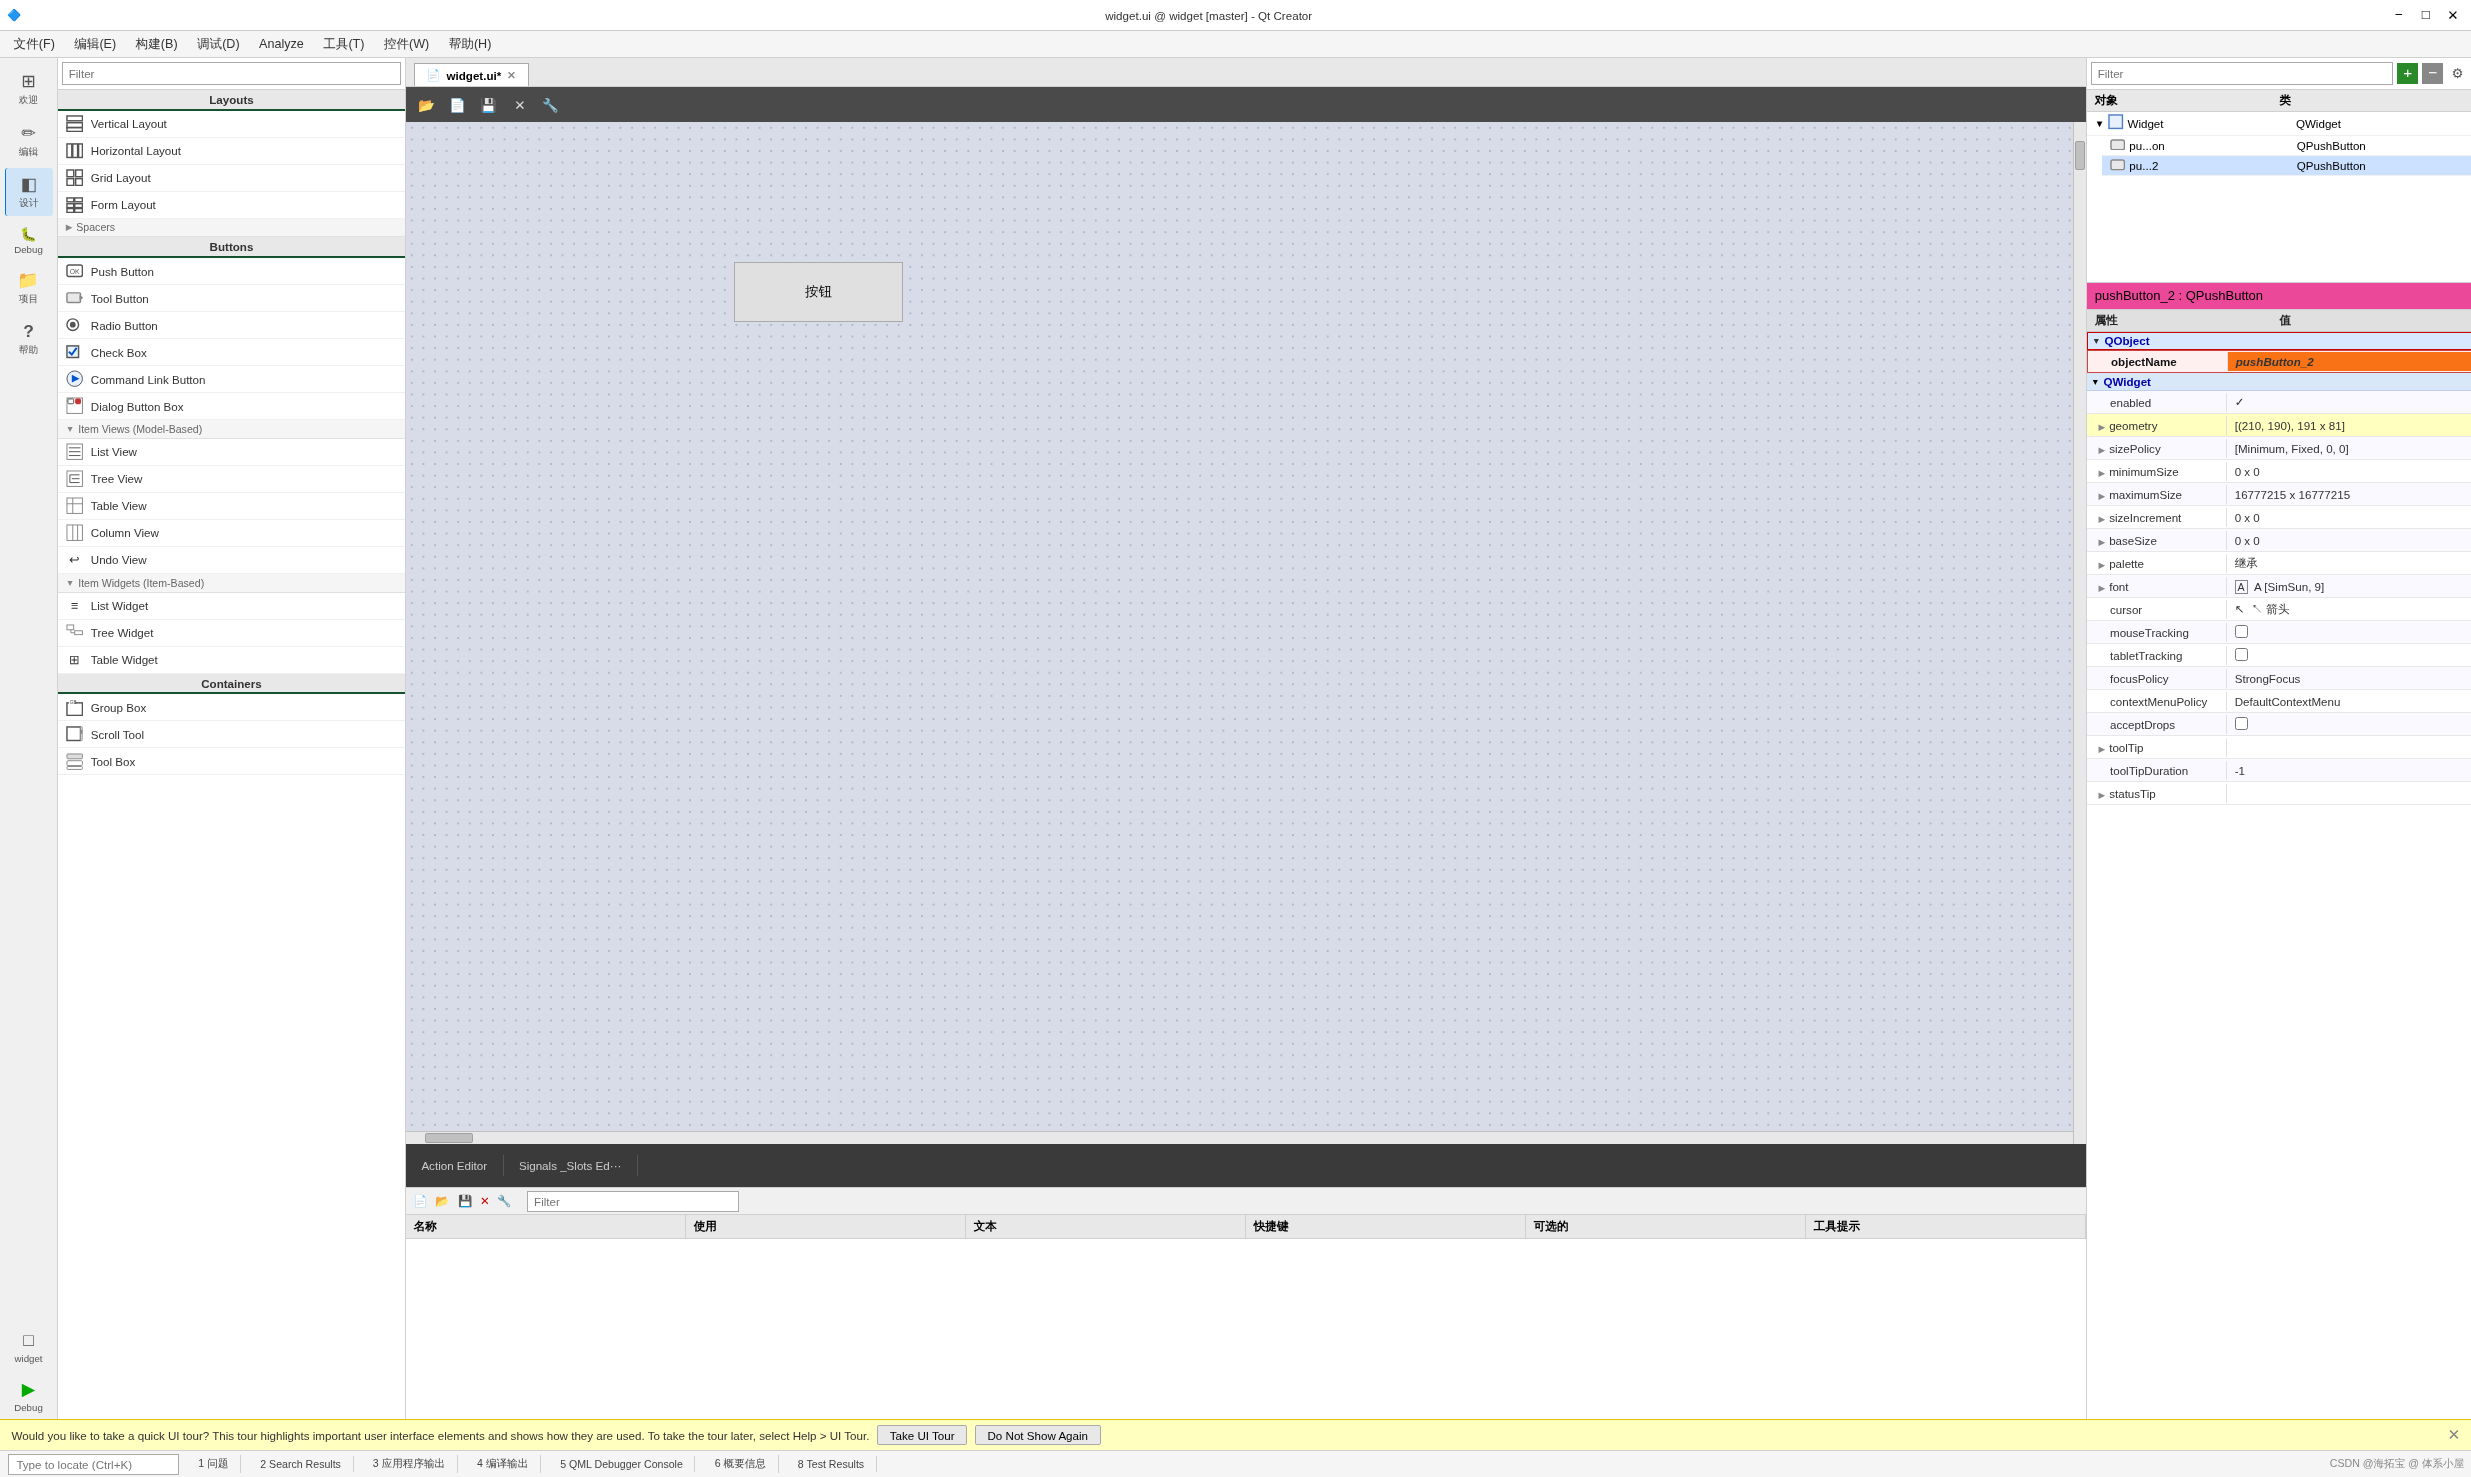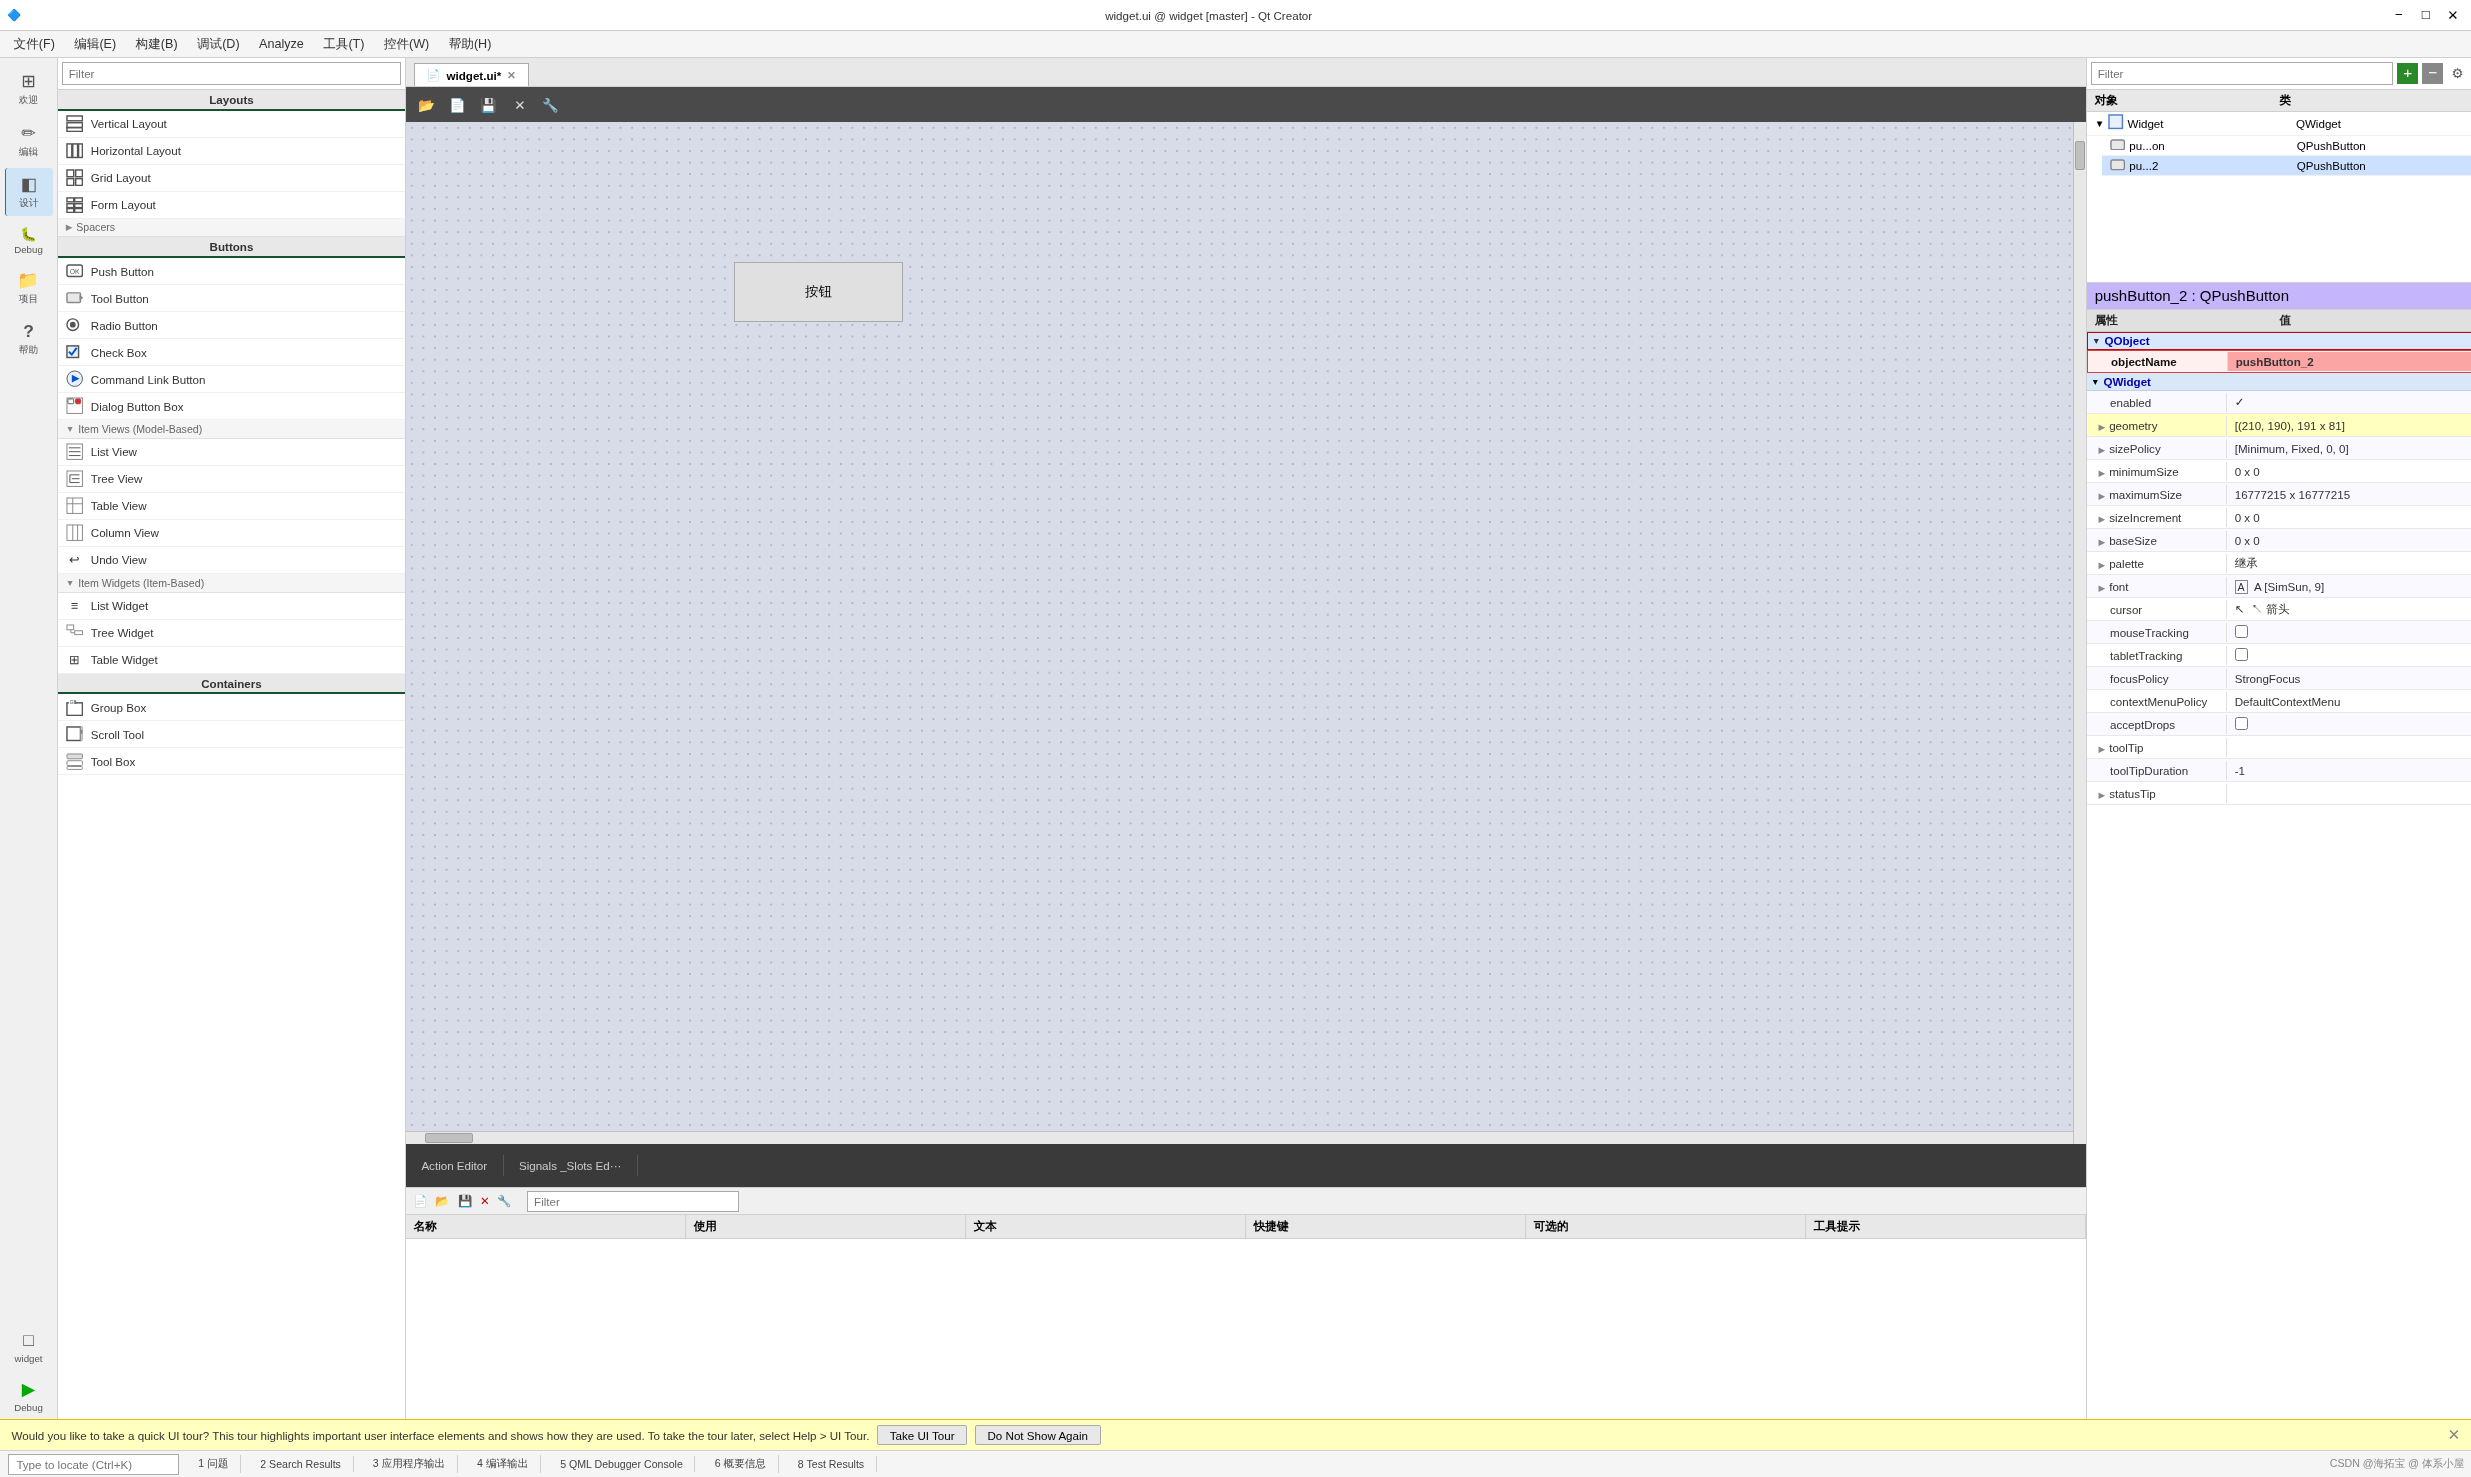--- a/index.html
+++ b/index.html
@@ -315,26 +315,26 @@
       padding: 2.9px 7.7px;
       font-size: 11.6px;
       border-bottom: 1px solid #f0f0f0;
       cursor: pointer;
     }
     .object-tree-item.selected { background: #d0e4f7; }
     .tree-indent { margin-left: 15.4px; }
 
     .props-section {
       height: 27px;
-      background: #c4b5fd;
+      background: #ec4899;
       border-bottom: 1px solid #d0d0d0;
       display: flex;
       align-items: center;
       padding: 0 7.7px;
-      font-size: 15px;
+      font-size: 13px;
     }
 
     .props-list {
       flex: 1;
       overflow-y: auto;
     }
     .prop-row {
       display: flex;
       border-bottom: 1px solid #e8e8e8;
       min-height: 23px;
@@ -840,21 +840,21 @@
     </div>
 
     <div class="props-list">
 
       <div class="category-row" style="background:#d8e8ff; border: 1.9px solid #cc0000; color:#0000cc;">
         <span style="margin-right:3.9px; font-size:8.7px; color:#333;">▼</span>
         <span style="font-weight:bold; color:#0000aa;">QObject</span>
       </div>
       <div class="prop-row" style="background:#fff0f0; border: 1px solid #cc4444;">
         <div class="prop-name bold">objectName</div>
-        <div class="prop-value" style="background:#fca5a5; font-weight:bold;">pushButton_2</div>
+        <div class="prop-value" style="background:#f97316; font-weight:bold;font-style:italic;">pushButton_2</div>
       </div>
 
       <div class="category-row">
         <span style="margin-right:3.9px; font-size:8.7px;">▼</span>
         <span style="font-weight:bold; color:#0000aa;">QWidget</span>
       </div>
 
       <div class="prop-row">
         <div class="prop-name">enabled</div>
         <div class="prop-value">✓</div>

